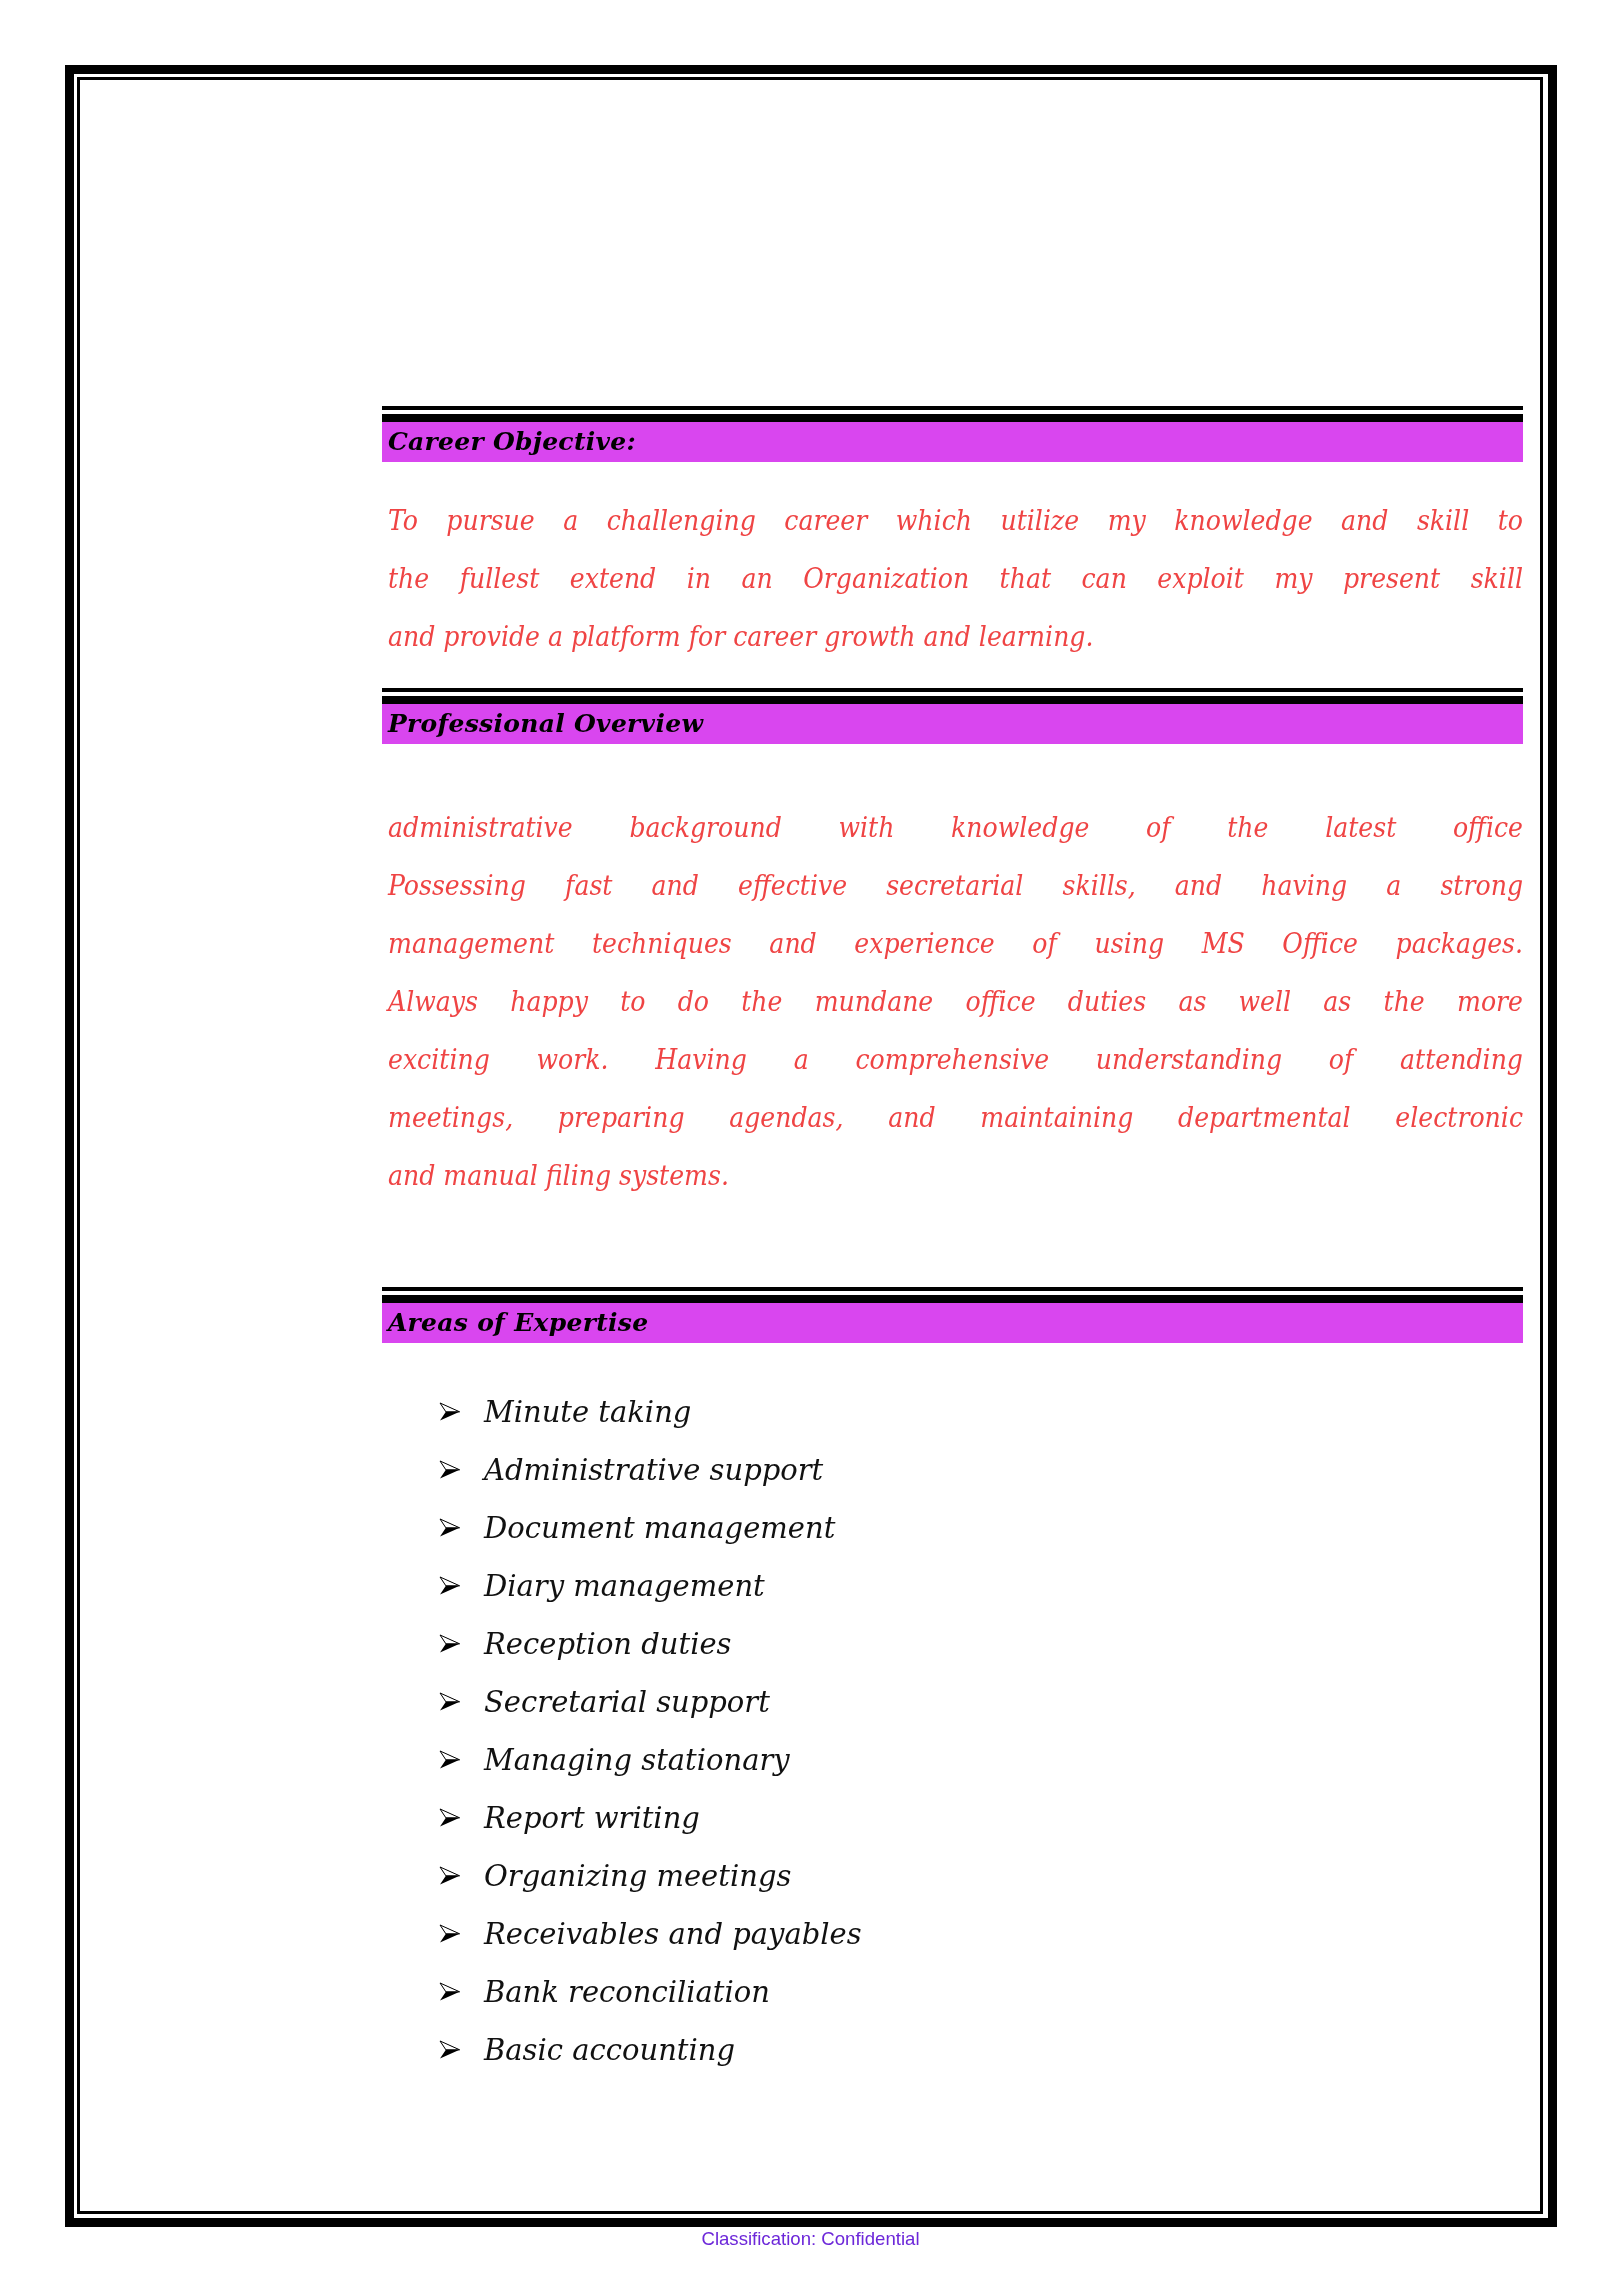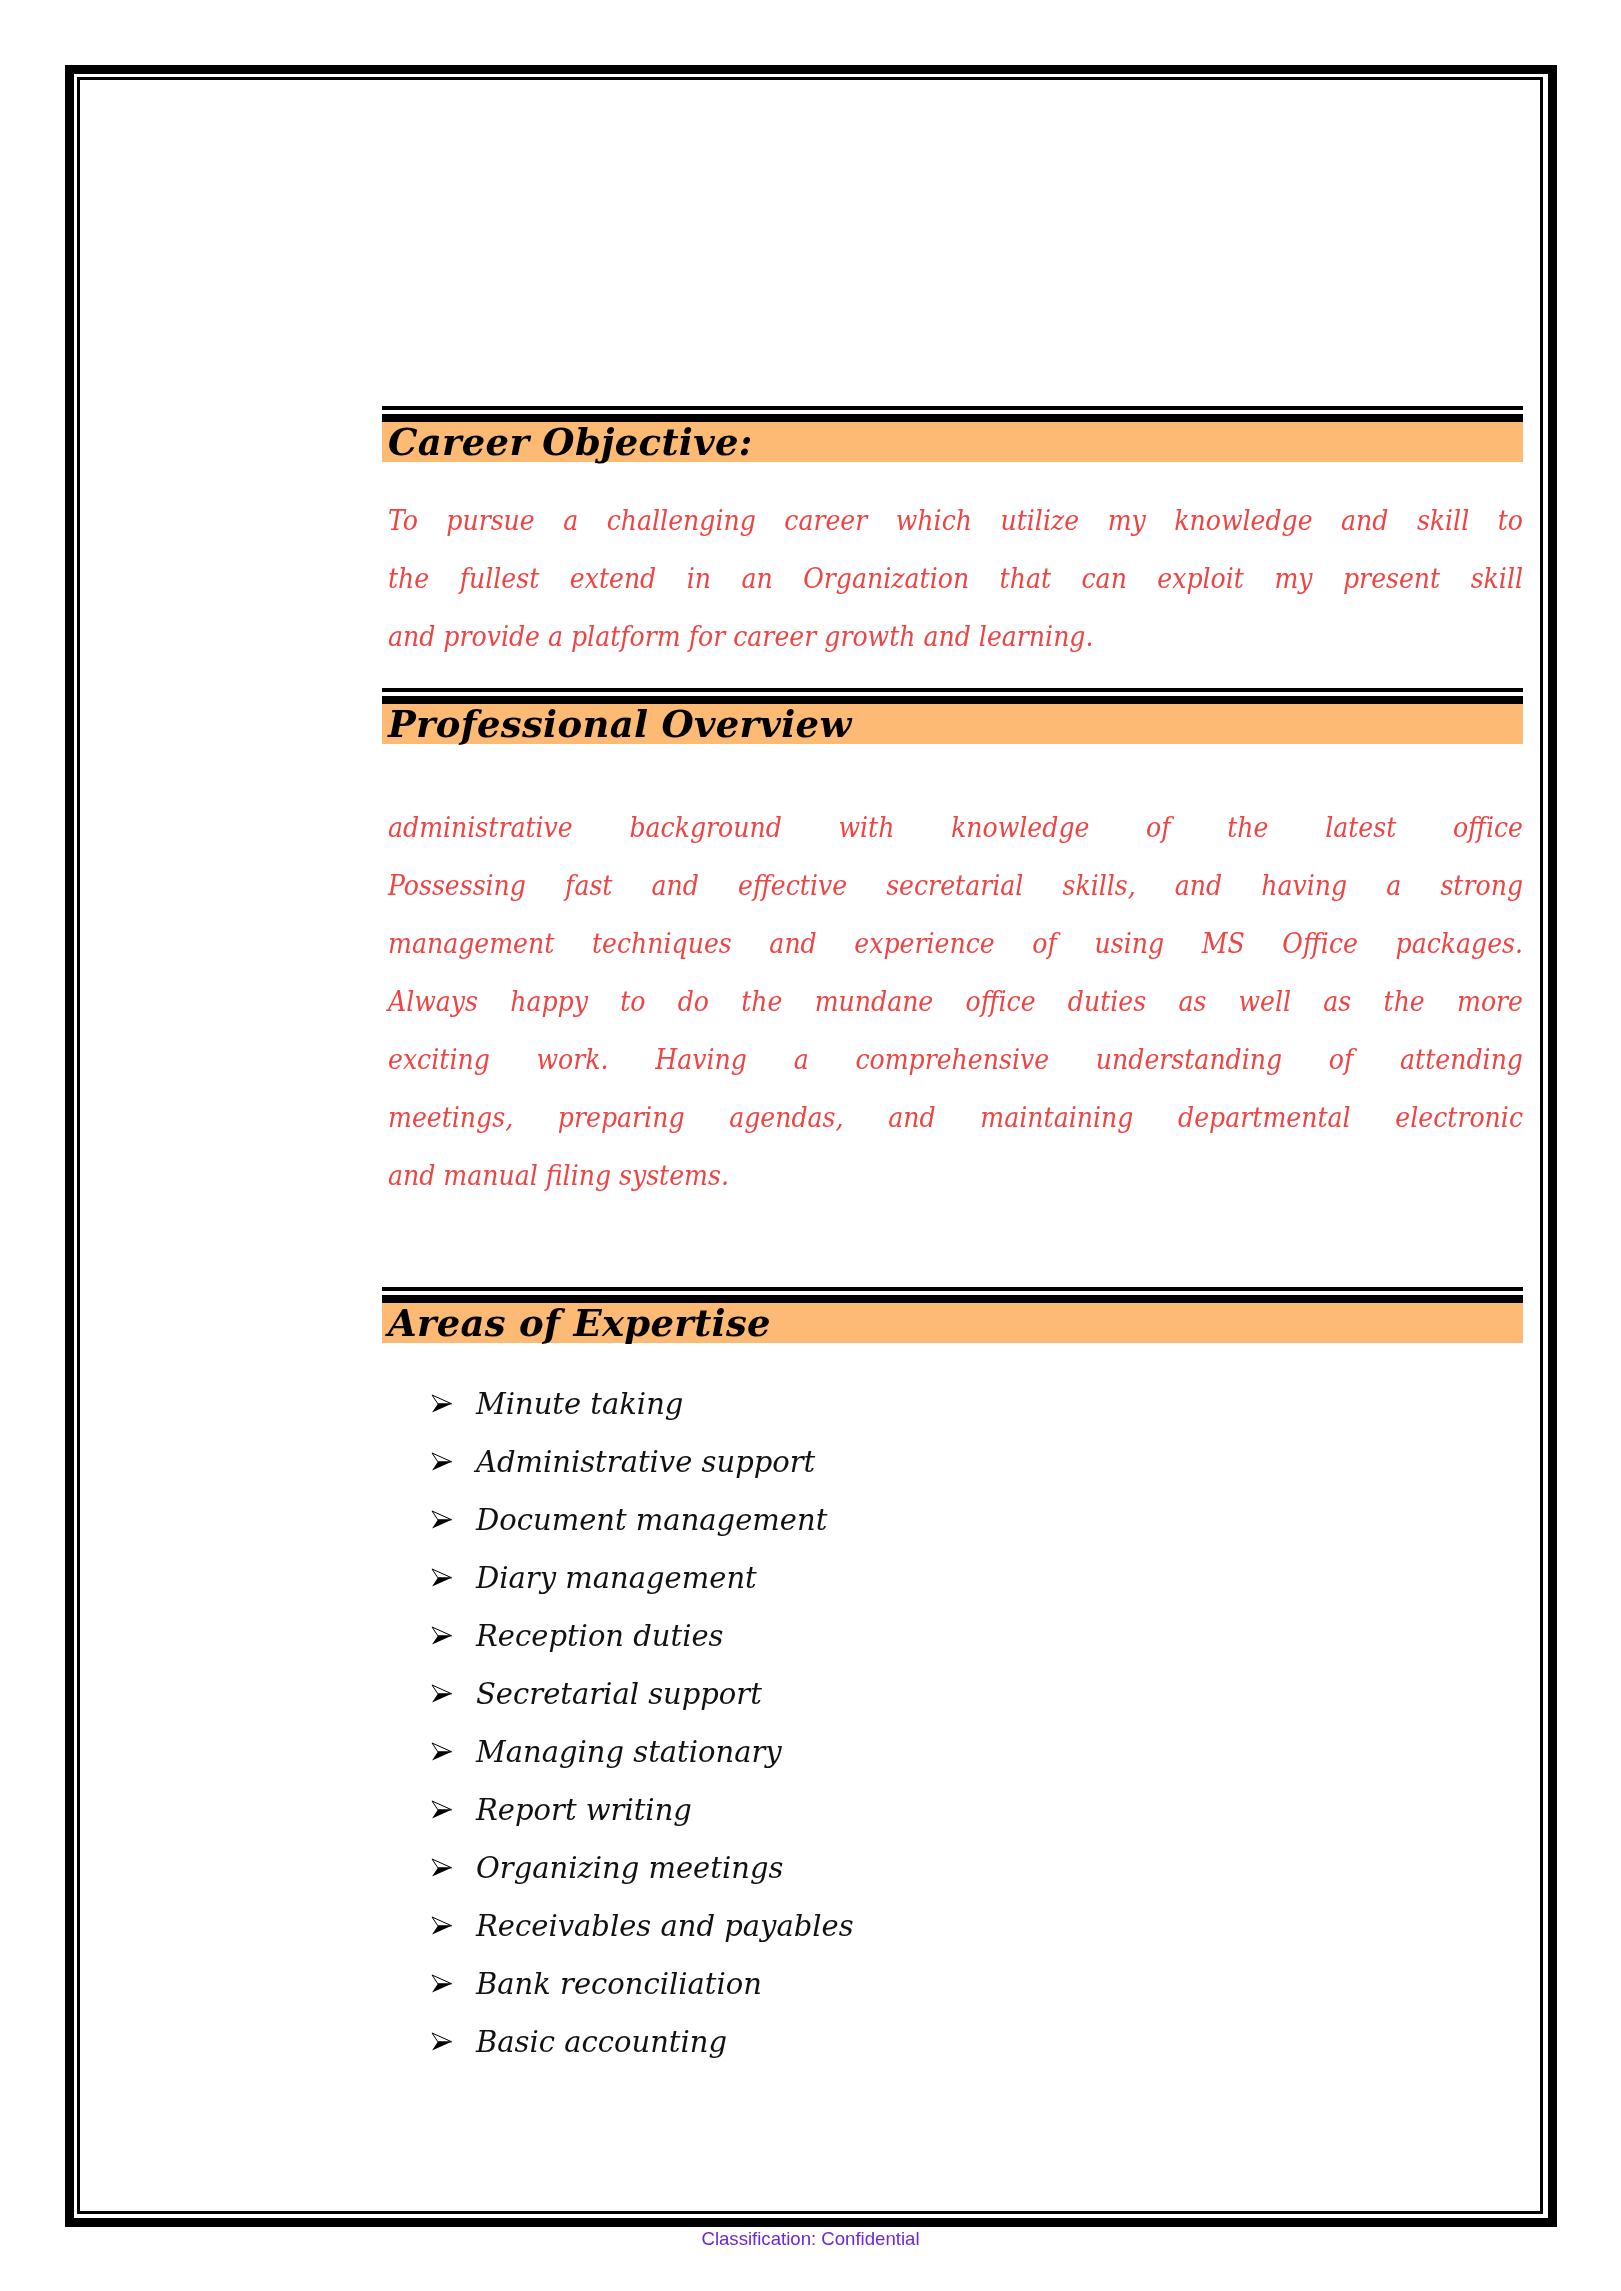--- a/index.html
+++ b/index.html
@@ -18,36 +18,36 @@
     width: 1466px; height: 2137px;
     box-sizing: border-box; border: 3.9px solid #000;
   }
   .section-head {
     position: absolute; left: 382px; width: 1141px;
   }
   .section-head .rule-thin { height: 3.9px; background: #000; }
   .section-head .gap { height: 3.9px; background: #fff; }
   .section-head .rule-thick { height: 7.8px; background: #000; }
   .section-head .band {
-    height: 40px; background: #fdba74;
+    height: 40px; background: #d946ef;
     font-family: "DejaVu Serif", serif; font-weight: bold; font-style: italic;
-    font-size: 37px; line-height: 40px; padding-left: 5.9px; color: #000;
+    font-size: 25px; line-height: 40px; padding-left: 5.9px; color: #000;
     letter-spacing: 0.3px;
   }
   .para {
     position: absolute; left: 388px; width: 1135px;
     font-family: "DejaVu Serif", serif; font-style: italic;
     font-size: 28px; line-height: 58px; text-align: justify;
     text-align-last: left; color: #ef4444;
     font-stretch: condensed;
   }
   .para span.line { display: block; text-align: justify; text-align-last: justify; }
   .para span.line.last { text-align-last: left; }
   .list {
-    position: absolute; left: 431px; top: 1375px; margin: 0; padding: 0; list-style: none;
+    position: absolute; left: 431px; top: 1375px; margin: 8px; padding: 0; list-style: none;
   }
   .list li {
     height: 58px; line-height: 58px; display: flex; align-items: center;
     font-family: "DejaVu Serif", serif; font-style: italic; font-size: 29px; color: #111;
   }
   .list .bullet {
     width: 45px; display: inline-flex; align-items: center;
   }
   .list .bullet svg { width: 21.6px; height: 19.6px; }
   .footer {

